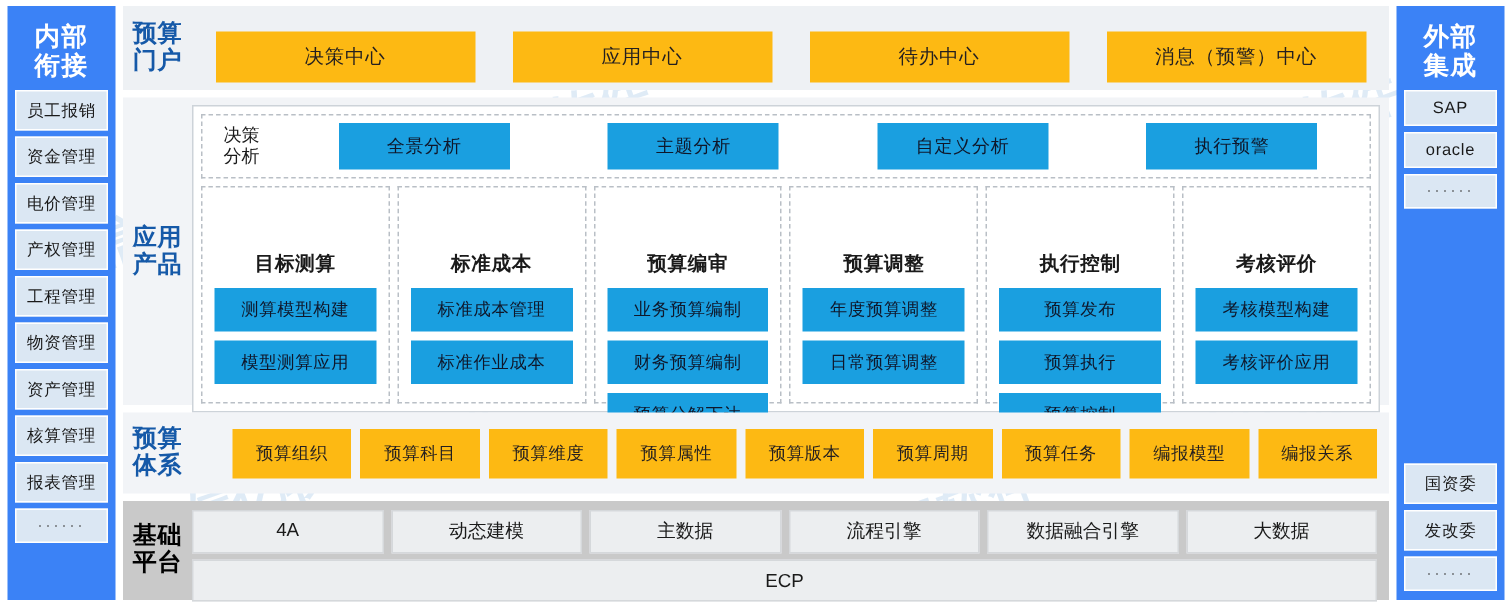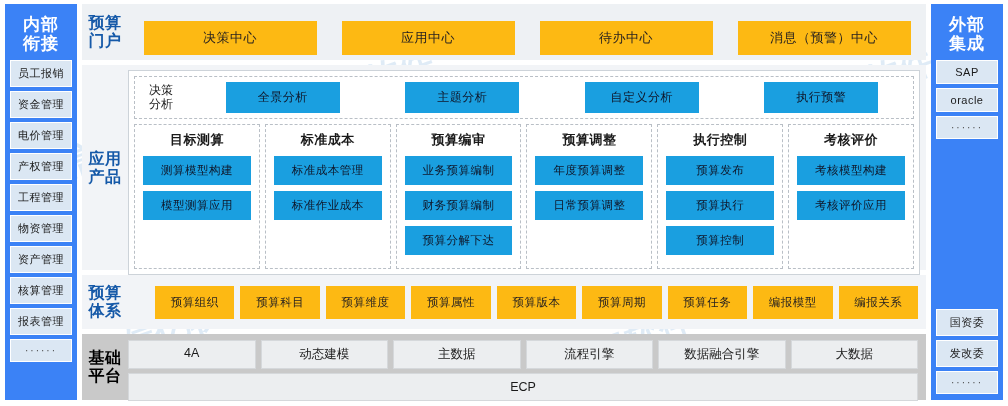--- a/index.html
+++ b/index.html
@@ -152,20 +152,21 @@
     display:flex;flex-direction:column;
     align-items:center;
     padding:6px 8px 8px 8px;
     box-sizing:border-box;
     gap:6px;
   }
   .col-title{
     font-size:13px;font-weight:bold;color:#1a1a1a;
     text-align:center;white-space:nowrap;letter-spacing:.5px;
     padding-bottom:1px;
+    margin-top:36px;
   }
   .col-items{width:100%;display:flex;flex-direction:column;gap:6px;}
   .col-items .chip-blue{width:100%;box-sizing:border-box;font-size:11.5px;padding:7px 2px;}
 
   
   .band-budget{background:#f2f4f7;height:54px;flex:0 0 54px;}
   .budget-row{
     width:100%;display:flex;align-items:center;gap:6px;
     padding:0 8px 0 0;box-sizing:border-box;margin-left:27px;
   }

